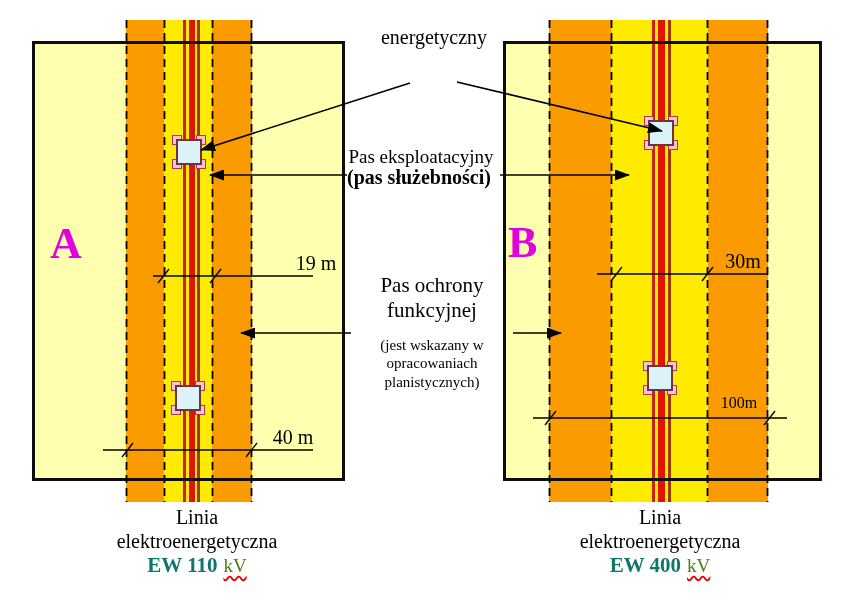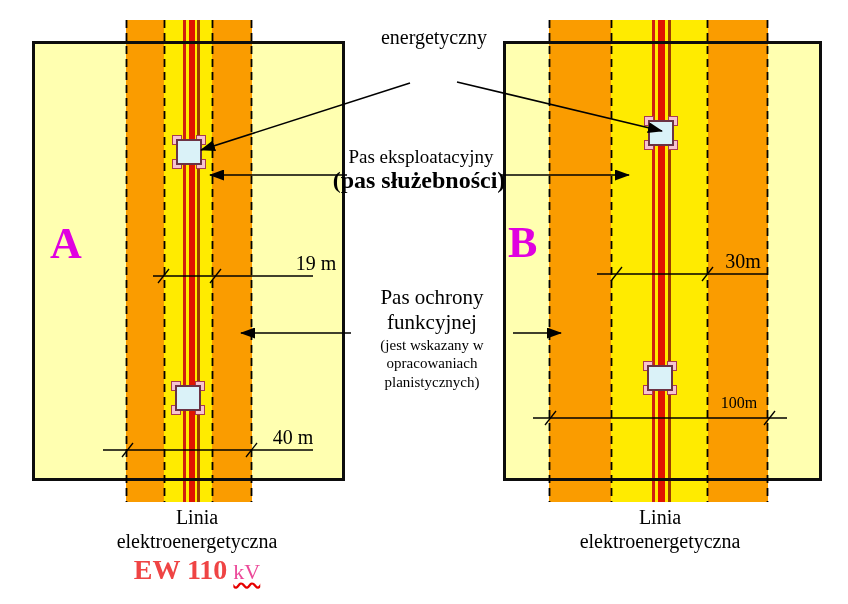--- a/index.html
+++ b/index.html
@@ -17,22 +17,22 @@
   
   .pole{position:absolute;width:26px;height:26px;}
   .pc{position:absolute;width:8px;height:8px;background:#f6c3d0;border:1.5px solid #a83a50;}
   .pc.tl{left:-4px;top:-4px}.pc.tr{right:-4px;top:-4px}
   .pc.bl{left:-4px;bottom:-4px}.pc.br{right:-4px;bottom:-4px}
   .pf{position:absolute;left:0;top:0;right:0;bottom:0;background:#daf2f8;border:2px solid #6b3344;box-sizing:border-box;}
   
   .lbl{position:absolute;text-align:center;white-space:nowrap;transform:translateX(-50%);line-height:1.18;}
   .letter{font-size:44px;font-weight:bold;color:#e000e0;line-height:1;}
   .cap{font-size:20px;font-family:Liberation Serif, serif;}
-  .volt{font-size:28px;font-weight:bold;color:#ef4444;}
-  .unit{font-size:22px;color:#ec4899;font-weight:normal;margin-left:6px;
+  .volt{font-size:21px;font-weight:bold;color:#0f766e;}
+  .unit{font-size:19px;color:#4d7c0f;font-weight:normal;margin-left:6px;
         text-decoration-line:underline;text-decoration-style:wavy;text-decoration-color:#e60000;text-underline-offset:3px;}
   svg{position:absolute;left:0;top:0;pointer-events:none;}
 </style>
 </head>
 <body>
 
 <div class="canvas">
 
   <div class="abs pale" style="left:32px;top:41px;width:313px;height:440px;"></div>
   <div class="abs orange" style="left:126px;top:20px;width:126px;height:482px;"></div>
@@ -129,23 +129,23 @@
       <line x1="545" y1="425" x2="556" y2="411"></line>
         <line x1="764" y1="425" x2="775" y2="411"></line>
     </g>
   </svg>
 
   <div class="lbl" style="left:434px;top:26px;font-size:20px;">
     <div>energetyczny</div>
   </div>
 
   <div class="lbl" style="left:421px;top:146px;font-size:19px;">Pas eksploatacyjny</div>
-  <div class="lbl" style="left:419px;top:166px;font-size:24px;font-weight:bold;">(pas służebności)</div>
+  <div class="lbl" style="left:419px;top:166px;font-size:20px;font-weight:bold;">(pas służebności)</div>
 
-  <div class="lbl" style="left:432px;top:285px;font-size:21px;">
+  <div class="lbl" style="left:432px;top:273px;font-size:21px;">
     <div>Pas ochrony</div>
     <div>funkcyjnej</div>
   </div>
   <div class="lbl" style="left:432px;top:336px;font-size:15px;line-height:1.22;text-align:center;">
     <div>(jest wskazany w</div>
     <div>opracowaniach</div>
     <div>planistycznych)</div>
   </div>
 
   <div class="abs letter" style="left:50px;top:222px;">A</div>
@@ -158,15 +158,16 @@
 
   <div class="lbl cap" style="left:197px;top:506px;">
     <div>Linia</div>
     <div>elektroenergetyczna</div>
     <div><span class="volt">EW 110</span><span class="unit">kV</span></div>
   </div>
 
   <div class="lbl cap" style="left:660px;top:506px;">
     <div>Linia</div>
     <div>elektroenergetyczna</div>
+    <div><span class="volt">EW 400</span><span class="unit">kV</span></div>
   </div>
 
 </div>
 
 </body></html>

